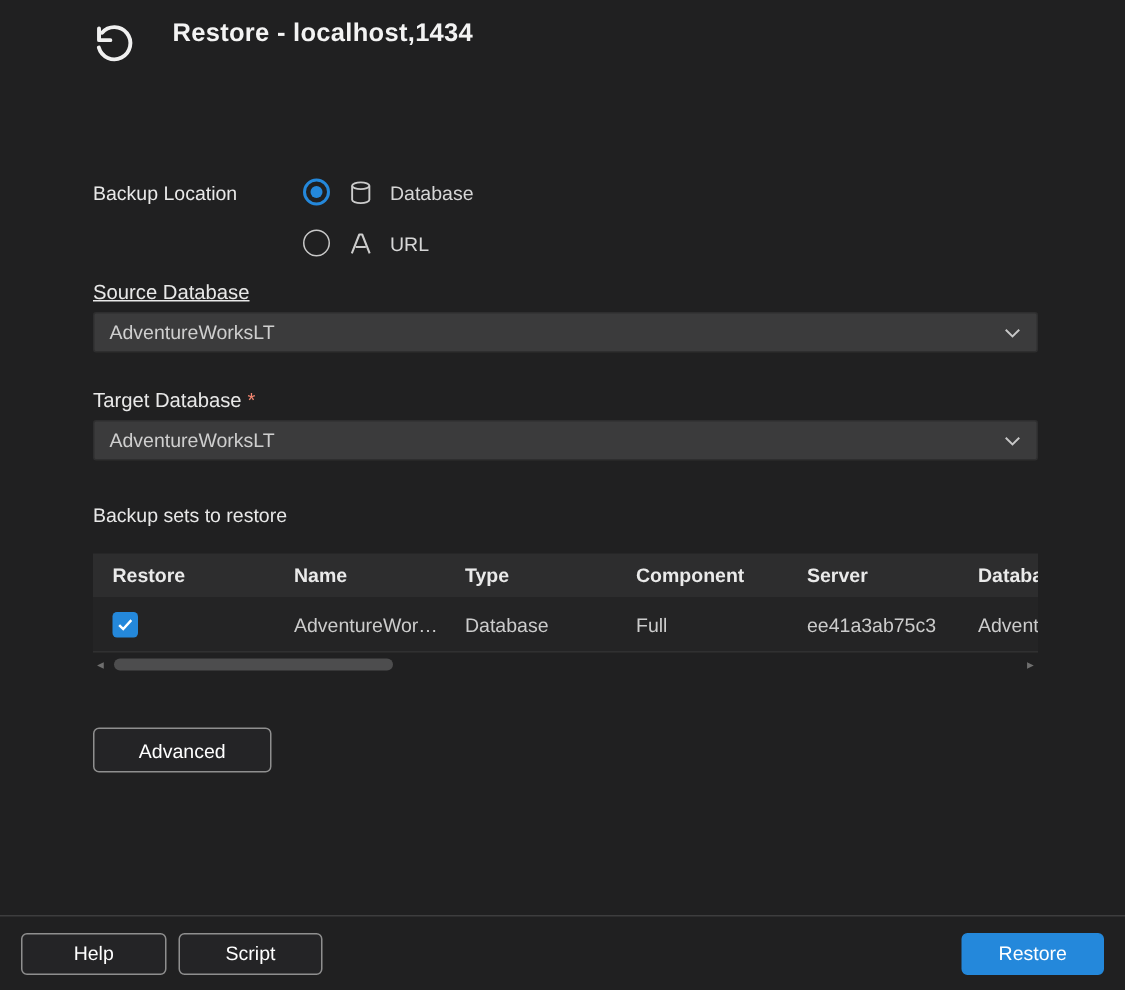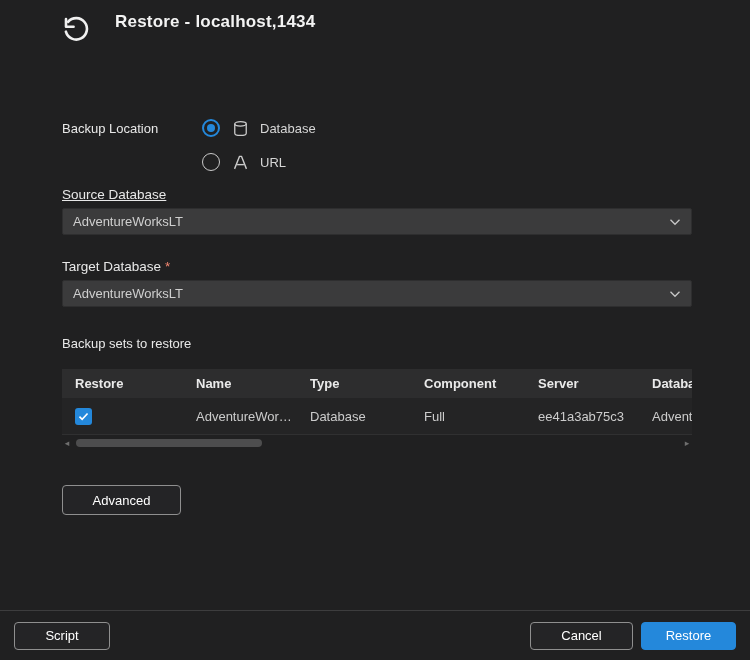--- a/index.html
+++ b/index.html
@@ -189,21 +189,21 @@
         <div class="scroll-thumb"></div>
       </div>
       <span class="scroll-arrow">▸</span>
     </div>
   </div>
 
   <button class="btn btn-advanced">Advanced</button>
 
   <div class="footer">
     <div class="fgroup">
+      <button class="btn btn-help">Help</button>
       <button class="btn btn-script">Script</button>
     </div>
     <div class="fgroup">
-      <button class="btn btn-cancel">Cancel</button>
       <button class="btn btn-primary btn-restore">Restore</button>
     </div>
   </div>
 
 </div>
 
 </body></html>

